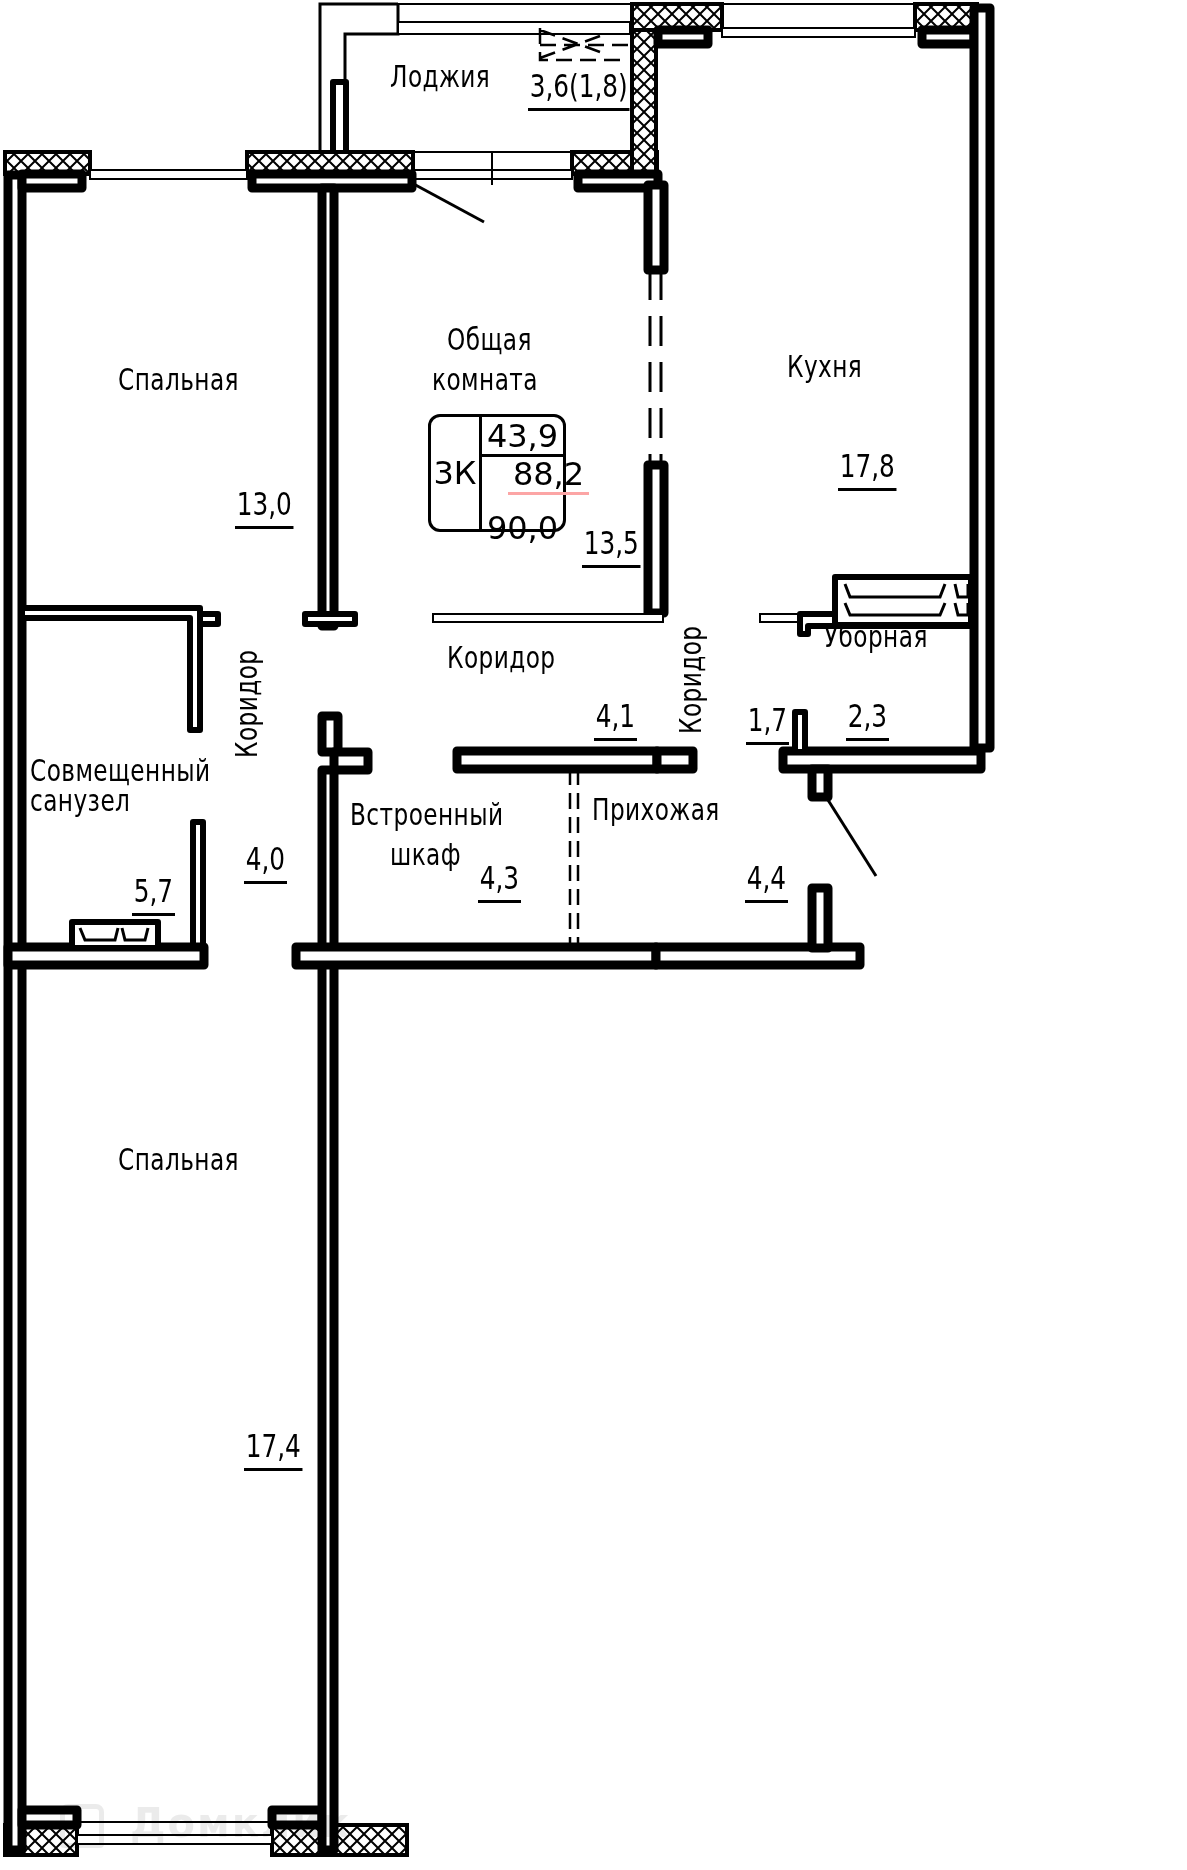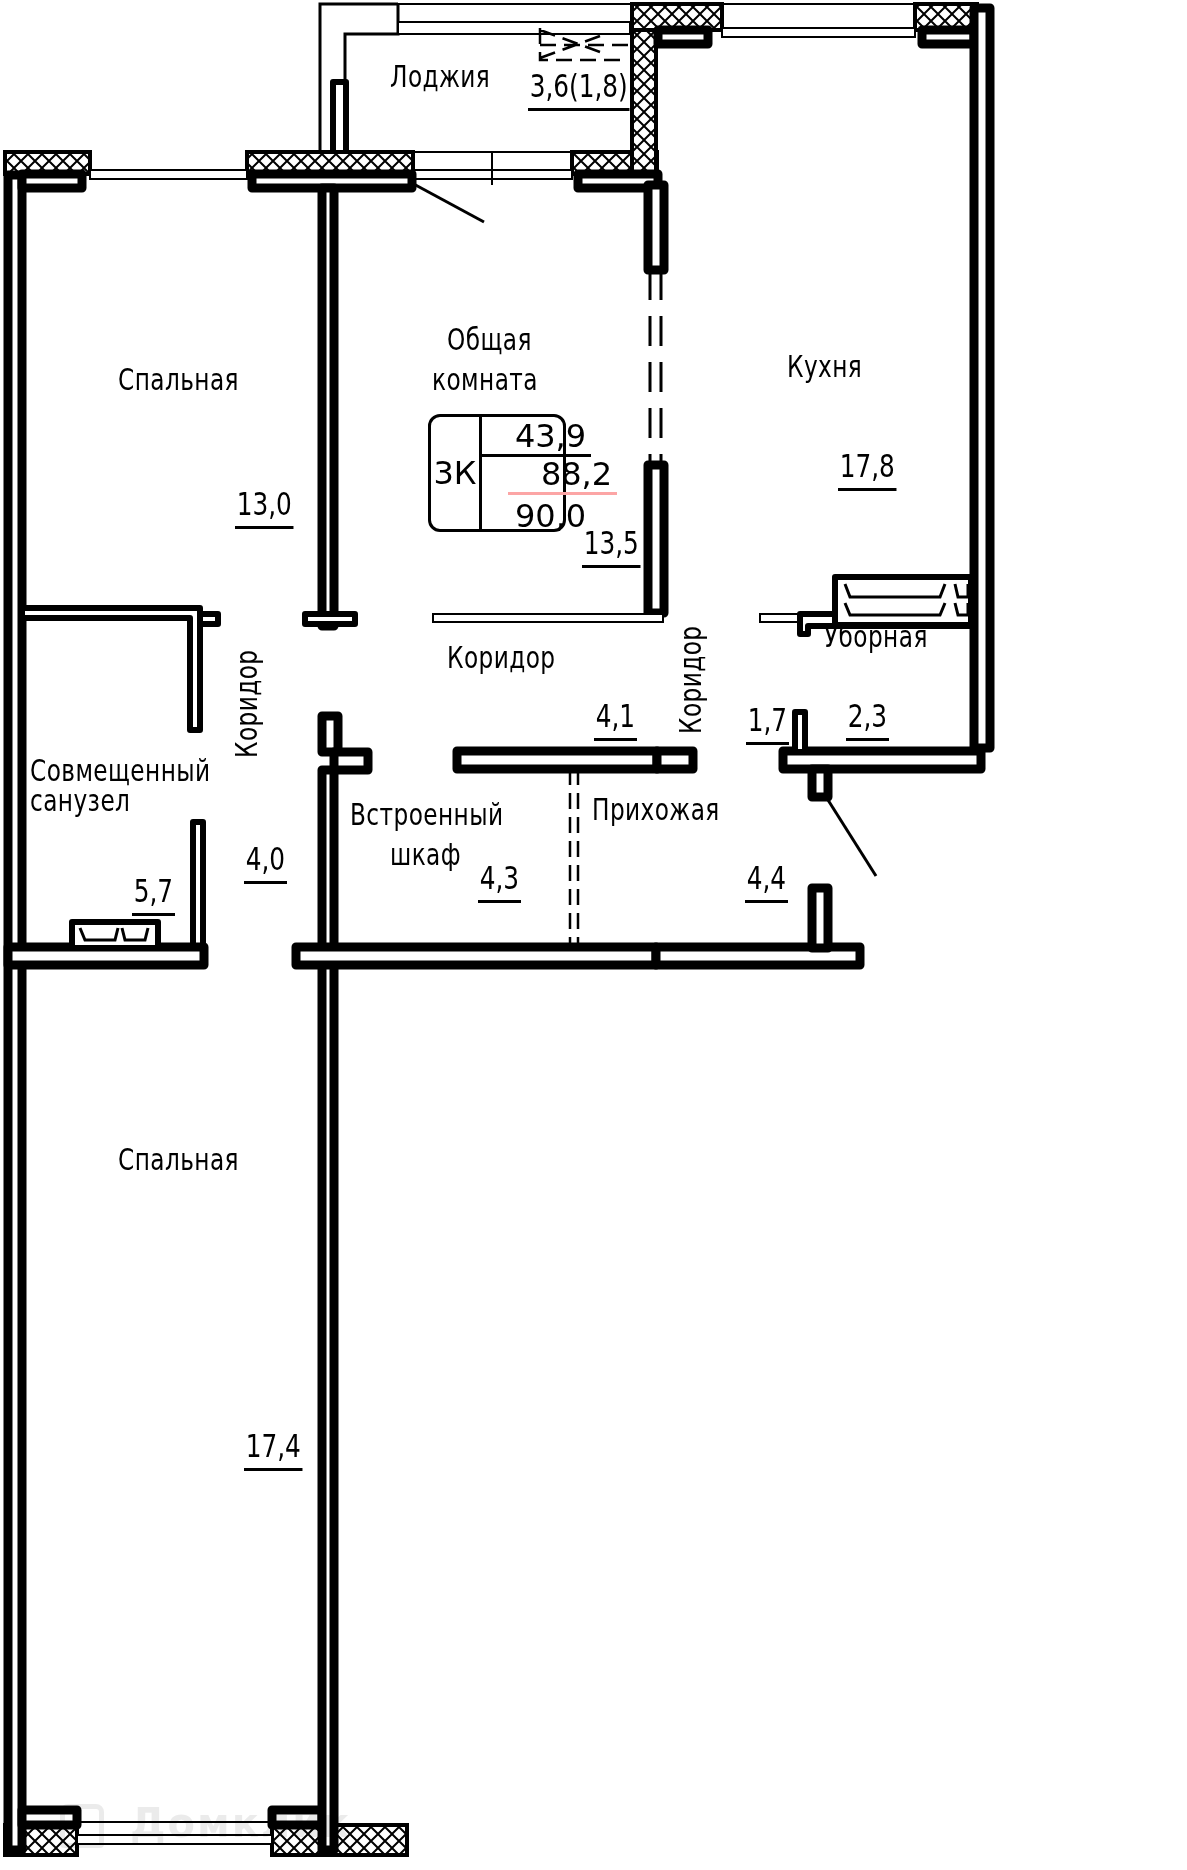--- a/index.html
+++ b/index.html
@@ -19,24 +19,24 @@
     .area { font-size: 32px; border-bottom: 3px solid #000; padding: 0 2px 6px 2px;
             transform: scaleX(0.86); transform-origin: left top; }
     .vert { transform: rotate(-90deg) scaleX(0.86); transform-origin: left top; }
     .badge { position: absolute; left: 428px; top: 414px; width: 138px; height: 118px;
              border: 3px solid #000; border-radius: 12px; box-sizing: border-box; }
     .badge .rooms { position: absolute; left: 0; top: 0; width: 48px; height: 112px;
                     border-right: 3px solid #000; display: flex; align-items: center;
                     justify-content: center; font-size: 32px; font-family: "DejaVu Sans", sans-serif; }
     .badge .cell { position: absolute; left: 51px; width: 81px; height: 37px;
                    display: flex; align-items: center; justify-content: center;
-                   font-size: 32px; font-family: "DejaVu Sans", sans-serif; padding-left: 28px; }
+                   font-size: 32px; font-family: "DejaVu Sans", sans-serif; }
     .badge .cell.c1 { top: 0; border-bottom: 3px solid #000; }
     .badge .cell.c2 { top: 38px; border-bottom: 3px solid #fca5a5; margin-left: 26px; }
-    .badge .cell.c3 { top: 80px; text-align: right; }
+    .badge .cell.c3 { top: 92px; text-align: right; }
     .watermark { position: absolute; left: 60px; top: 1800px; font-size: 40px; font-weight: bold;
                  color: rgba(0,0,0,0.08); letter-spacing: 2px; }
     .watermark .logo { display: inline-block; width: 44px; height: 44px; border: 5px solid rgba(0,0,0,0.08);
                        border-radius: 8px 8px 4px 4px; vertical-align: middle; margin-right: 10px; box-sizing: border-box; }
   </style>
 </head>
 <body>
 
 <svg id="plan" viewBox="0 0 1187 1870" xmlns="http://www.w3.org/2000/svg">
   <defs>

